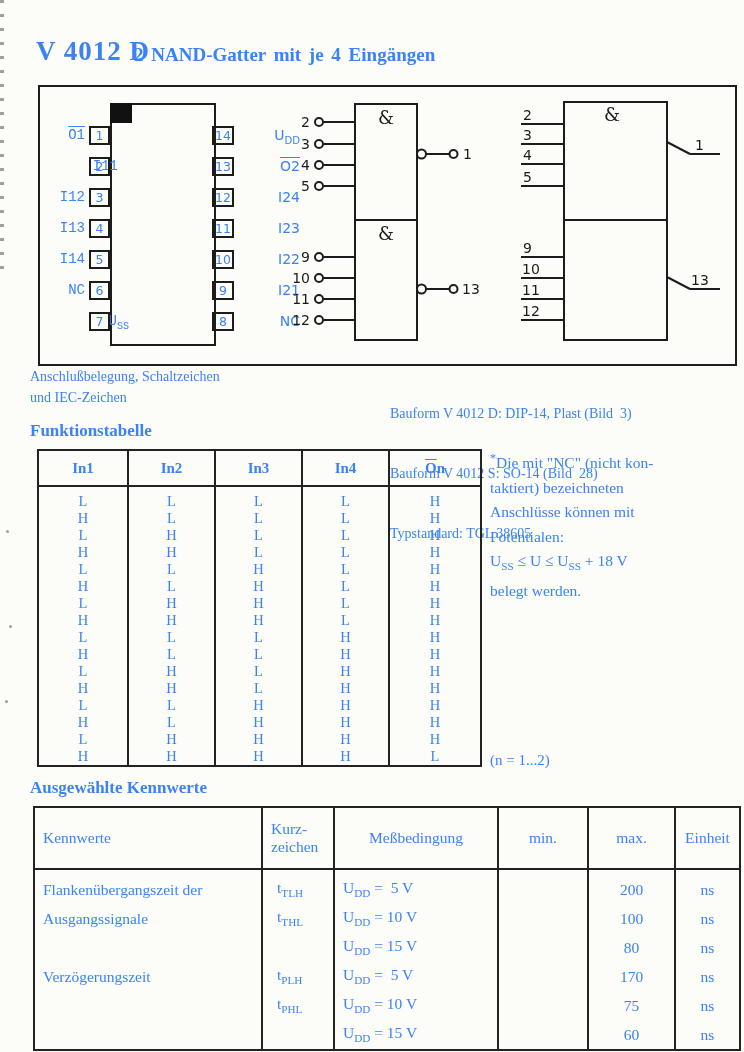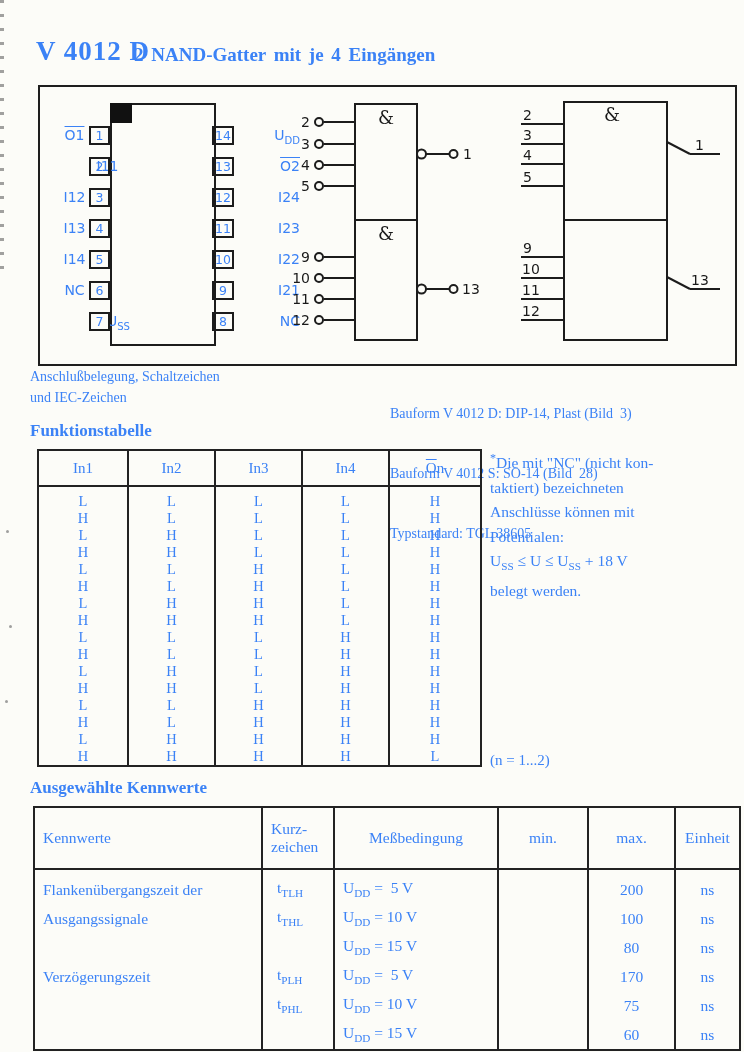--- a/index.html
+++ b/index.html
@@ -15,34 +15,34 @@
   #title-desc{left:134px;top:44px;font-size:19px;font-weight:bold;white-space:pre;word-spacing:3px;}
   
   #diagram-box{left:38px;top:85px;width:695px;height:277px;border:2px solid #1e1e1e;background:#fcfcf8;}
   #dip-body{left:70px;top:16px;width:102px;height:239px;border:2px solid #1c1c1c;}
   #dip-notch{left:70px;top:16px;width:22px;height:20px;background:#111;}
   .pin-box{position:absolute;width:21px;height:19px;border:2px solid #1c1c1c;box-sizing:border-box;
     font-family:"DejaVu Sans","Liberation Sans",sans-serif;font-size:12.5px;line-height:15px;text-align:center;}
   .pin-box.right{width:22px;}
   .pin-label{position:absolute;height:20px;line-height:20px;
     font-family:"DejaVu Sans","Liberation Sans",sans-serif;font-size:14px;}
-  .pin-label.left{left:12px;width:45px;text-align:center;}
+  .pin-label.left{left:0;width:45px;text-align:right;font-family:Liberation Mono, monospace;}
   .pin-label.right{left:200px;width:60px;text-align:right;}
   svg text{fill:#1a1a1a;font-family:"DejaVu Sans","Liberation Sans",sans-serif;font-size:14px;}
   svg text.amp{font-family:"DejaVu Serif","Liberation Serif",serif;font-size:18px;}
   
   .cap{font-size:14px;line-height:21px;font-family:Liberation Serif, serif;}
   #caption-left{left:30px;top:366px;}
   #caption-right{left:390px;top:364px;line-height:20px;white-space:pre;}
   .heading{font-size:17px;font-weight:bold;}
   #ft-heading{left:30px;top:421px;}
   #kw-heading{left:30px;top:778px;}
   
   #truth-table{left:37px;top:449px;border-collapse:collapse;table-layout:fixed;width:443px;}
-  #truth-table th{height:32px;font-size:15px;font-weight:normal;border-bottom:2px solid #222;}
+  #truth-table th{height:32px;font-size:15px;font-weight:bold;border-bottom:2px solid #222;}
   #truth-table td{height:17px;font-size:14.5px;text-align:center;padding:0;line-height:17px;}
   #truth-table th,#truth-table td{border-left:2px solid #222;}
   #truth-table th:first-child,#truth-table td:first-child{border-left:none;}
   #truth-table{border:2.5px solid #222;}
   #truth-table tbody tr:first-child td{padding-top:6px;}
   
   #nc-note{left:490px;top:446px;width:250px;font-size:15.5px;line-height:24.5px;}
   #note-n{left:490px;top:752px;font-size:15px;white-space:pre;}
   .sub{font-size:0.72em;vertical-align:-0.38em;letter-spacing:0;}
   .sup{font-size:0.78em;vertical-align:0.5em;}

